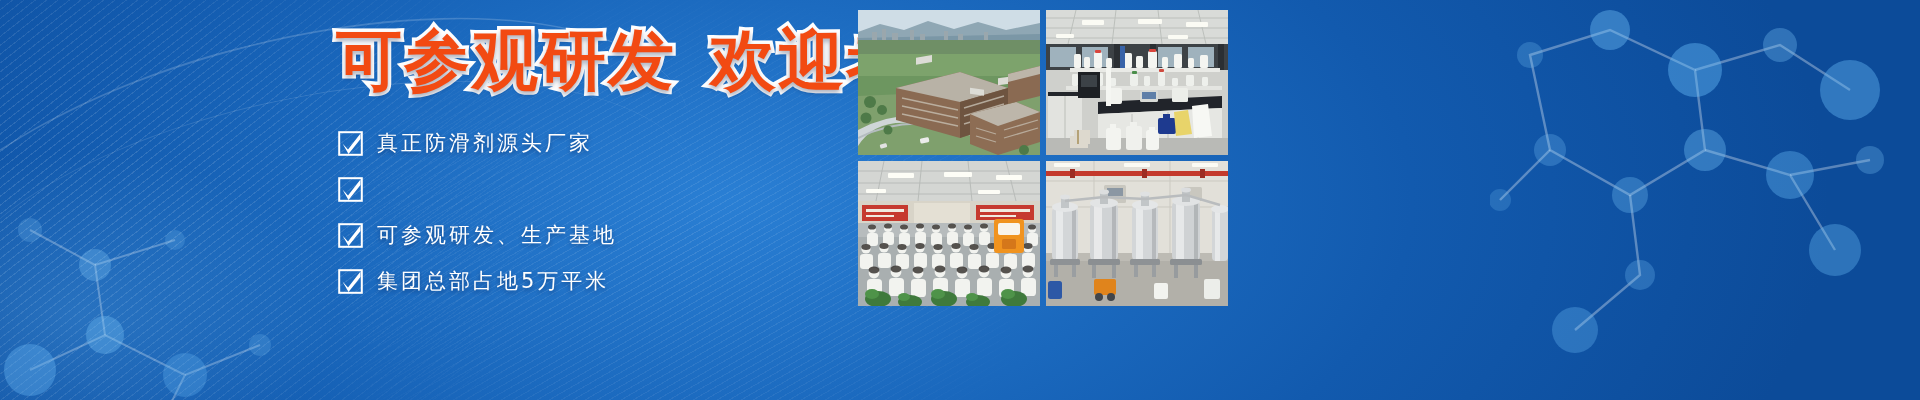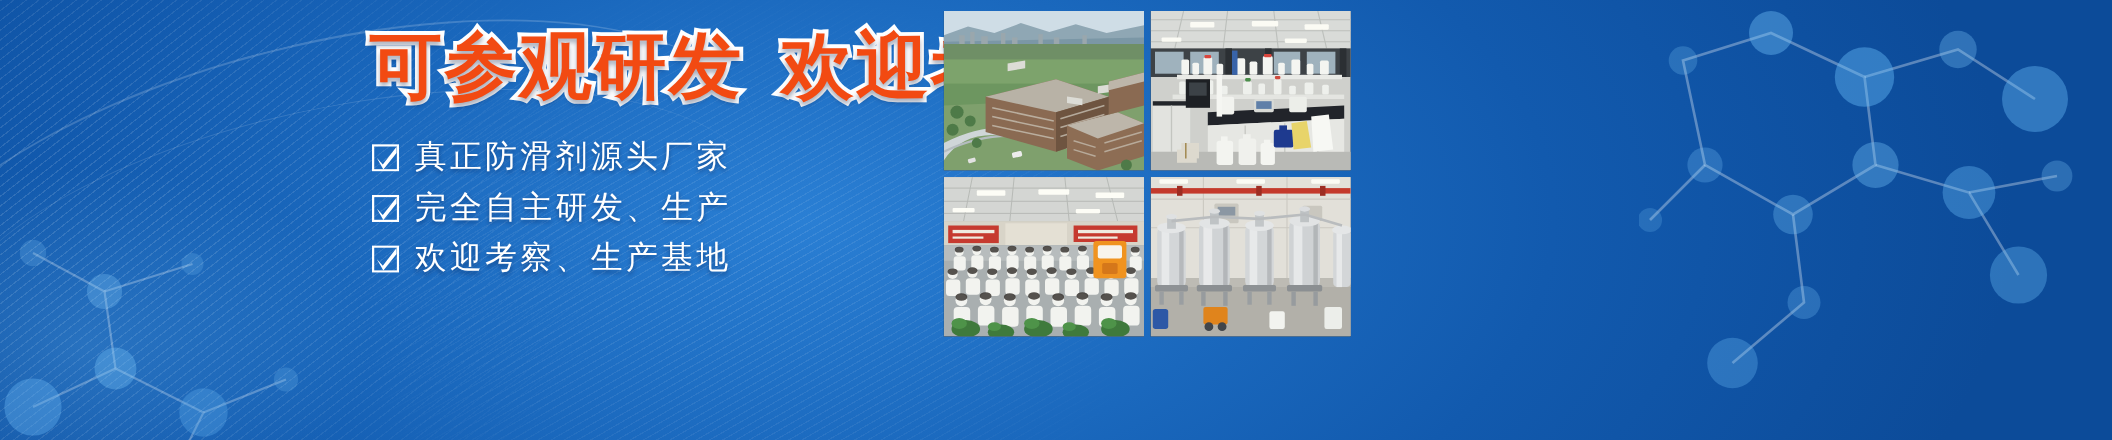--- a/index.html
+++ b/index.html
@@ -33,21 +33,21 @@
     font-weight:700;letter-spacing:2px;color:#f24a12;white-space:nowrap;
     -webkit-text-stroke:7px #ffffff;paint-order:stroke fill;
     text-shadow:0 3px 5px rgba(0,20,60,.35);}
   #headline .sp{display:inline-block;width:34px;}
 
   
   #bullets{position:absolute;left:338px;top:122px;}
   .bullet{display:flex;align-items:center;height:42px;margin-bottom:4px;}
   .chk{width:25px;height:25px;flex:0 0 25px;position:relative;margin-right:14px;}
   .chk svg{display:block;}
-  .btxt{font-size:29px;color:#ffffff;letter-spacing:3px;white-space:nowrap;
+  .btxt{font-size:21px;color:#ffffff;letter-spacing:3px;white-space:nowrap;
     text-shadow:0 2px 4px rgba(0,25,70,.45);font-weight:500;}
 
   
   #photos{position:absolute;left:858px;top:10px;width:370px;height:296px;
     display:grid;grid-template-columns:1fr 1fr;grid-template-rows:1fr 1fr;gap:6px;}
   .photo{position:relative;overflow:hidden;background:#29415c;}
   .photo svg{display:block;width:100%;height:100%;}
 </style>
 </head>
 <body>
@@ -122,33 +122,41 @@
       <span class="btxt">真正防滑剂源头厂家</span>
     </div>
 
     <div class="bullet">
       <span class="chk">
         <svg viewBox="0 0 25 25" width="25" height="25">
           <rect x="1.2" y="1.2" width="22.6" height="22.6" fill="none" stroke="#ffffff" stroke-width="2"></rect>
           <path d="M4.5 12.5 L10 18.5 L22.5 2.5 L22.5 8 L10.5 23 Z" fill="#ffffff"></path>
         </svg>
       </span>
-      <span class="btxt">完全自主研发、生产</span>
     </div>
 
     <div class="bullet">
       <span class="chk">
         <svg viewBox="0 0 25 25" width="25" height="25">
           <rect x="1.2" y="1.2" width="22.6" height="22.6" fill="none" stroke="#ffffff" stroke-width="2"></rect>
           <path d="M4.5 12.5 L10 18.5 L22.5 2.5 L22.5 8 L10.5 23 Z" fill="#ffffff"></path>
         </svg>
       </span>
-      <span class="btxt">欢迎考察、生产基地</span>
-    </div>
-
+      <span class="btxt">可参观研发、生产基地</span>
+    </div>
+
+    <div class="bullet">
+      <span class="chk">
+        <svg viewBox="0 0 25 25" width="25" height="25">
+          <rect x="1.2" y="1.2" width="22.6" height="22.6" fill="none" stroke="#ffffff" stroke-width="2"></rect>
+          <path d="M4.5 12.5 L10 18.5 L22.5 2.5 L22.5 8 L10.5 23 Z" fill="#ffffff"></path>
+        </svg>
+      </span>
+      <span class="btxt">集团总部占地5万平米</span>
+    </div>
 
   </div>
 
   <div id="photos">
 
     <div class="photo">
       <svg viewBox="0 0 182 145" preserveAspectRatio="none">
         <rect width="182" height="145" fill="#b9cbd6"></rect>
         <rect width="182" height="26" fill="#cfdde6"></rect>
         <path d="M0 22 L22 14 L46 20 L70 11 L96 19 L120 12 L148 20 L182 13 L182 30 L0 30 Z" fill="#8fa7b4"></path>

